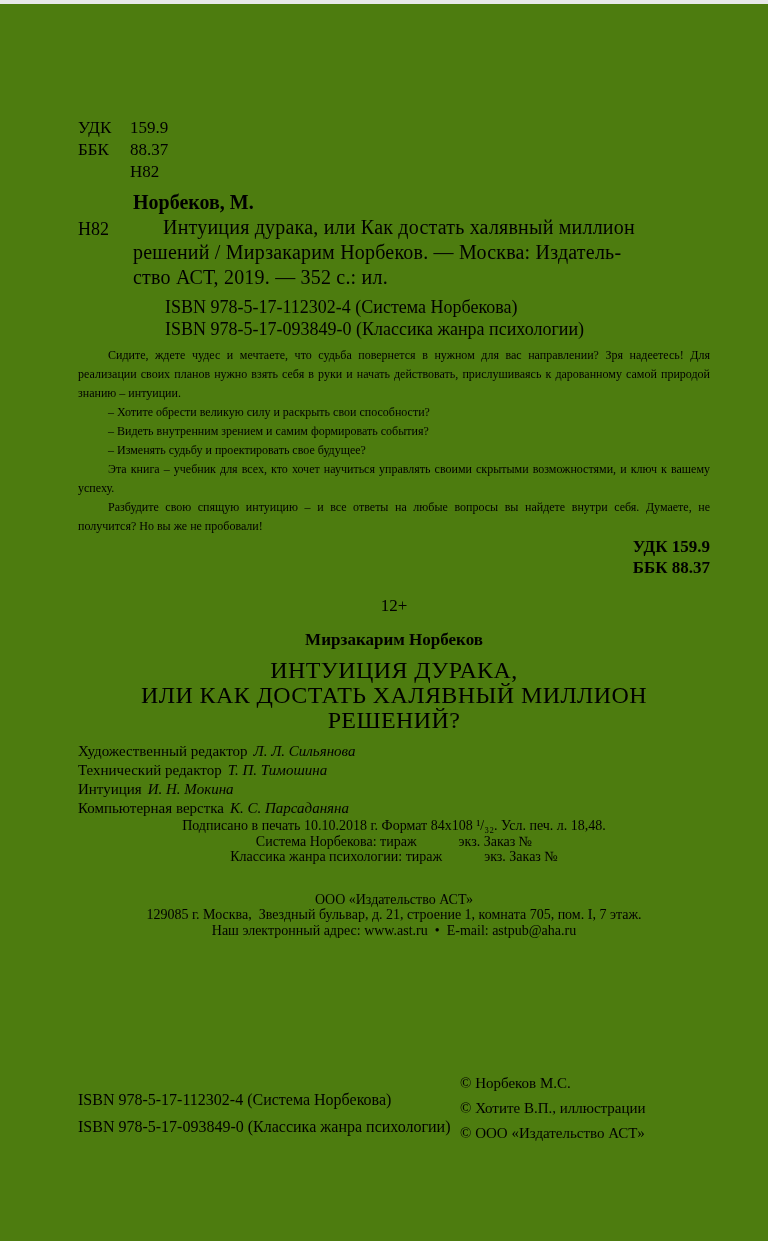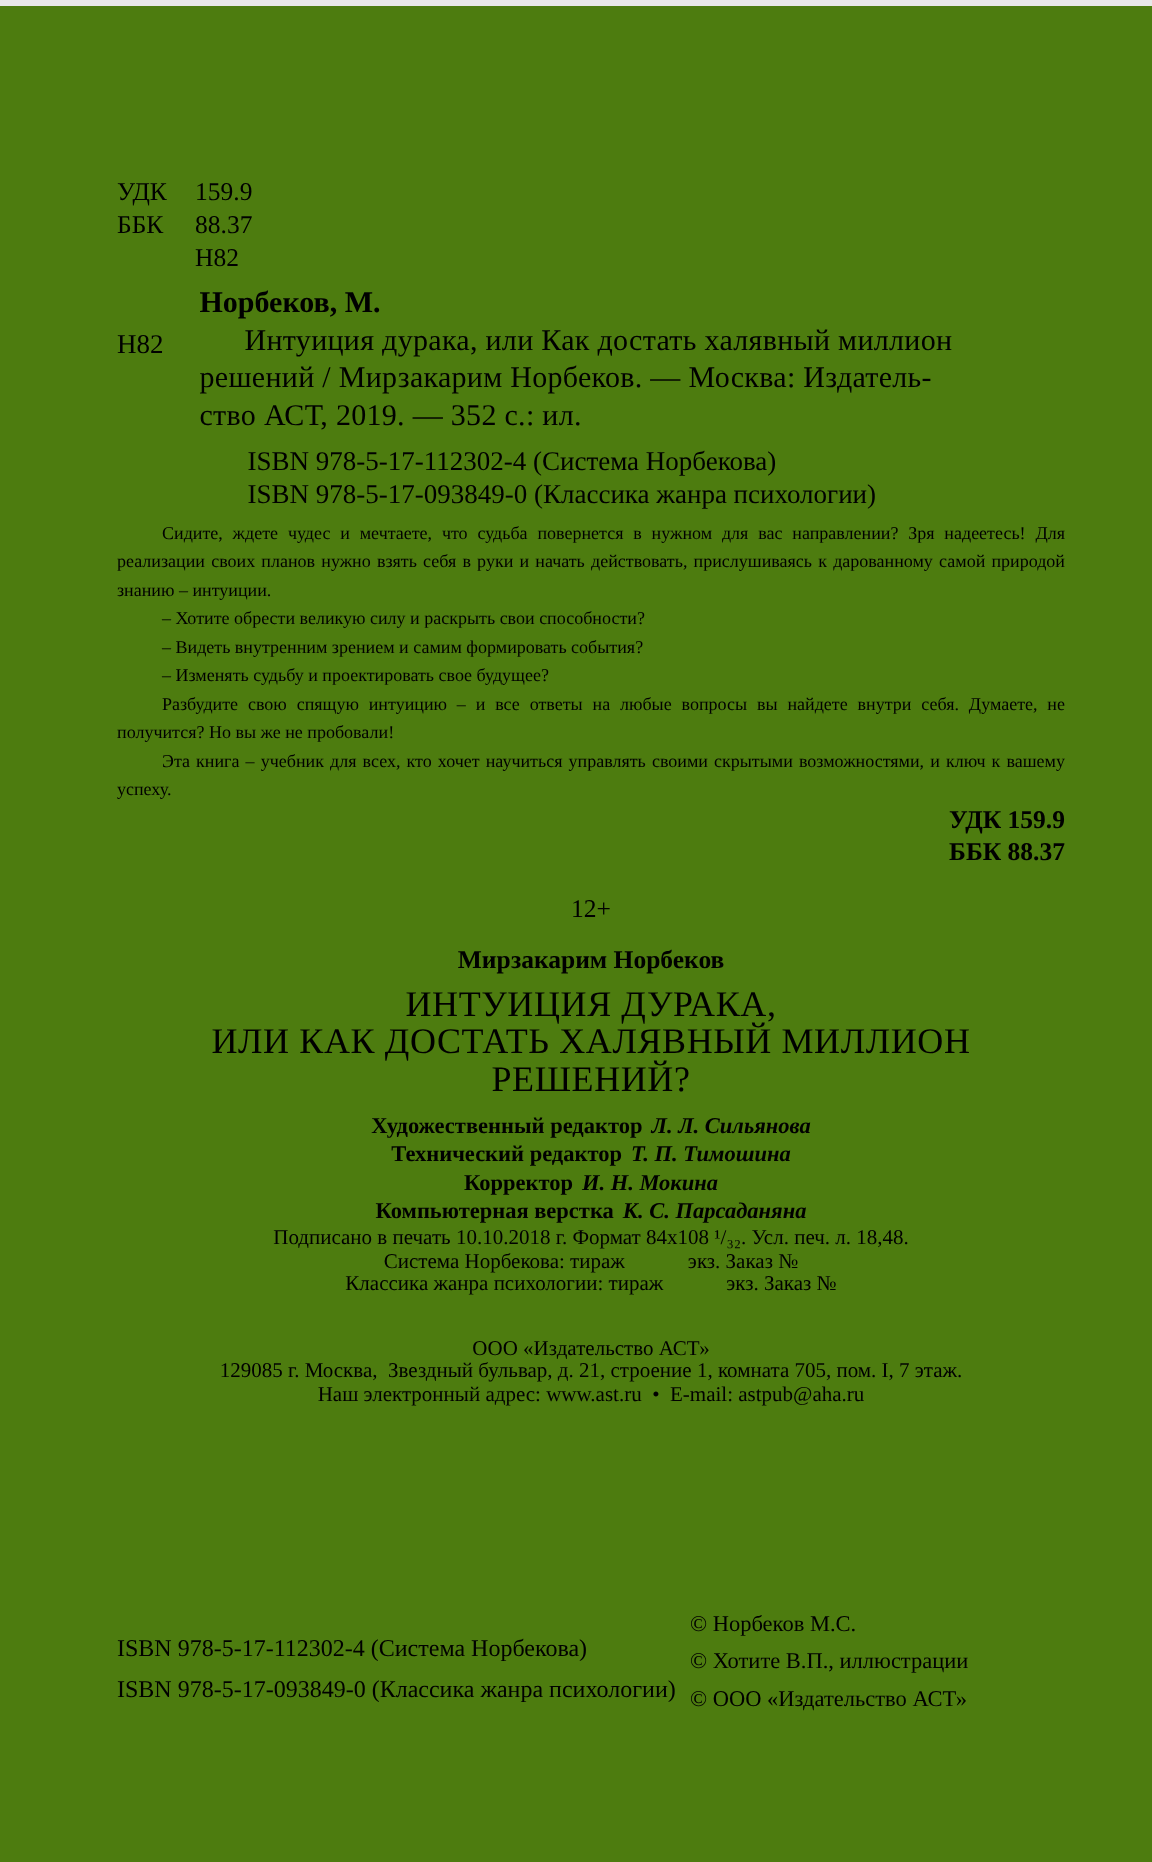--- a/index.html
+++ b/index.html
@@ -35,21 +35,21 @@
   
   .annotation { margin-top: 6px; font-size: 12px; line-height: 19px; text-align: justify; }
   .annotation p { margin: 0; text-indent: 30px; }
 
   .classifiers { margin-top: 0; text-align: right; font-weight: bold; font-size: 17px; line-height: 21px; white-space: pre-line; }
 
   .age-rating { margin-top: 17px; text-align: center; font-size: 17px; line-height: 21px; }
   .center-author { margin-top: 13px; text-align: center; font-weight: bold; font-size: 17px; line-height: 21px; }
   .book-title { margin-top: 8px; text-align: center; font-weight: normal; font-size: 24px; line-height: 25px; letter-spacing: 0.4px; white-space: pre-line; }
 
-  .credits { margin-top: 9px; text-align: center; font-size: 15px; line-height: 19px; font-weight: bold; }
+  .credits { margin-top: 9px; font-size: 15px; line-height: 19px; }
   .credit-name { font-style: italic; margin-left: 6px; }
 
   .print-info { margin-top: 0; text-align: center; font-size: 14px; line-height: 15.5px; white-space: pre-line; }
 
   .publisher { margin-top: 27px; text-align: center; font-size: 14px; line-height: 15.5px; white-space: pre-line; }
 
   
   .footer { display: flex; margin-top: 133px; }
   .footer-isbn { padding-top: 15px; font-size: 16px; line-height: 27px; white-space: pre-line; }
   .footer-copy { margin-left: auto; width: 250px; font-size: 15px; line-height: 25px; white-space: pre-line; }
@@ -82,43 +82,43 @@
     </div>
 
     <div class="isbn-top">ISBN 978-5-17-112302-4 (Система Норбекова)
 ISBN 978-5-17-093849-0 (Классика жанра психологии)</div>
 
     <div class="annotation">
       <p>Сидите, ждете чудес и мечтаете, что судьба повернется в нужном для вас направлении? Зря надеетесь! Для реализации своих планов нужно взять себя в руки и начать действовать, прислушиваясь к дарованному самой природой знанию – интуиции.</p>
       <p>– Хотите обрести великую силу и раскрыть свои способности?</p>
       <p>– Видеть внутренним зрением и самим формировать события?</p>
       <p>– Изменять судьбу и проектировать свое будущее?</p>
+      <p>Эта книга – учебник для всех, кто хочет научиться управлять своими скрытыми возможностями, и ключ к вашему успеху.</p>
       <p>Разбудите свою спящую интуицию – и все ответы на любые вопросы вы найдете внутри себя. Думаете, не получится? Но вы же не пробовали!</p>
-      <p>Эта книга – учебник для всех, кто хочет научиться управлять своими скрытыми возможностями, и ключ к вашему успеху.</p>
     </div>
 
     <div class="classifiers">УДК 159.9
 ББК 88.37</div>
 
     <div class="age-rating">12+</div>
 
     <div class="center-author">Мирзакарим Норбеков</div>
 
     <div class="book-title">ИНТУИЦИЯ ДУРАКА,
 ИЛИ КАК ДОСТАТЬ ХАЛЯВНЫЙ МИЛЛИОН РЕШЕНИЙ?</div>
 
     <div class="credits">
       <div>
         <span>Художественный редактор</span><span class="credit-name">Л. Л. Сильянова</span>
       </div>
       <div>
         <span>Технический редактор</span><span class="credit-name">Т. П. Тимошина</span>
       </div>
       <div>
-        <span>Корректор</span><span class="credit-name">И. Н. Мокина</span>
+        <span>Интуиция</span><span class="credit-name">И. Н. Мокина</span>
       </div>
       <div>
         <span>Компьютерная верстка</span><span class="credit-name">К. С. Парсаданяна</span>
       </div>
     </div>
 
     <div class="print-info">Подписано в печать 10.10.2018 г. Формат 84х108 ¹/₃₂. Усл. печ. л. 18,48.
 Система Норбекова: тираж&nbsp;&nbsp;&nbsp;&nbsp;&nbsp;&nbsp;&nbsp;&nbsp;&nbsp;&nbsp;&nbsp;&nbsp;экз. Заказ №
 Классика жанра психологии: тираж&nbsp;&nbsp;&nbsp;&nbsp;&nbsp;&nbsp;&nbsp;&nbsp;&nbsp;&nbsp;&nbsp;&nbsp;экз. Заказ №</div>
 

